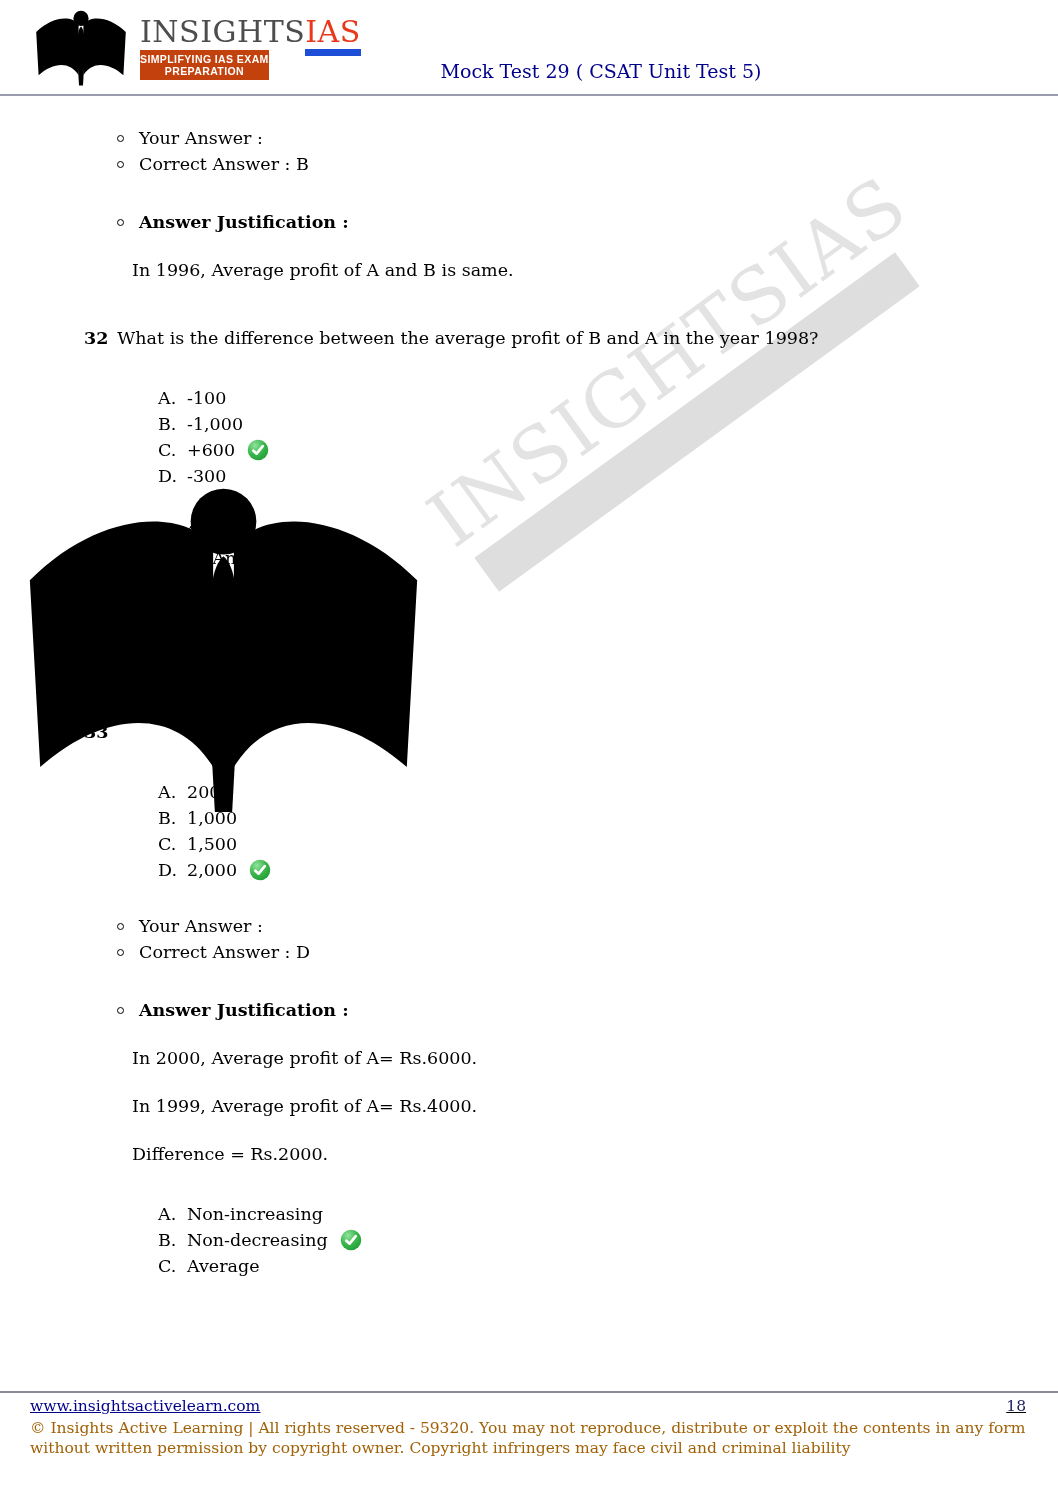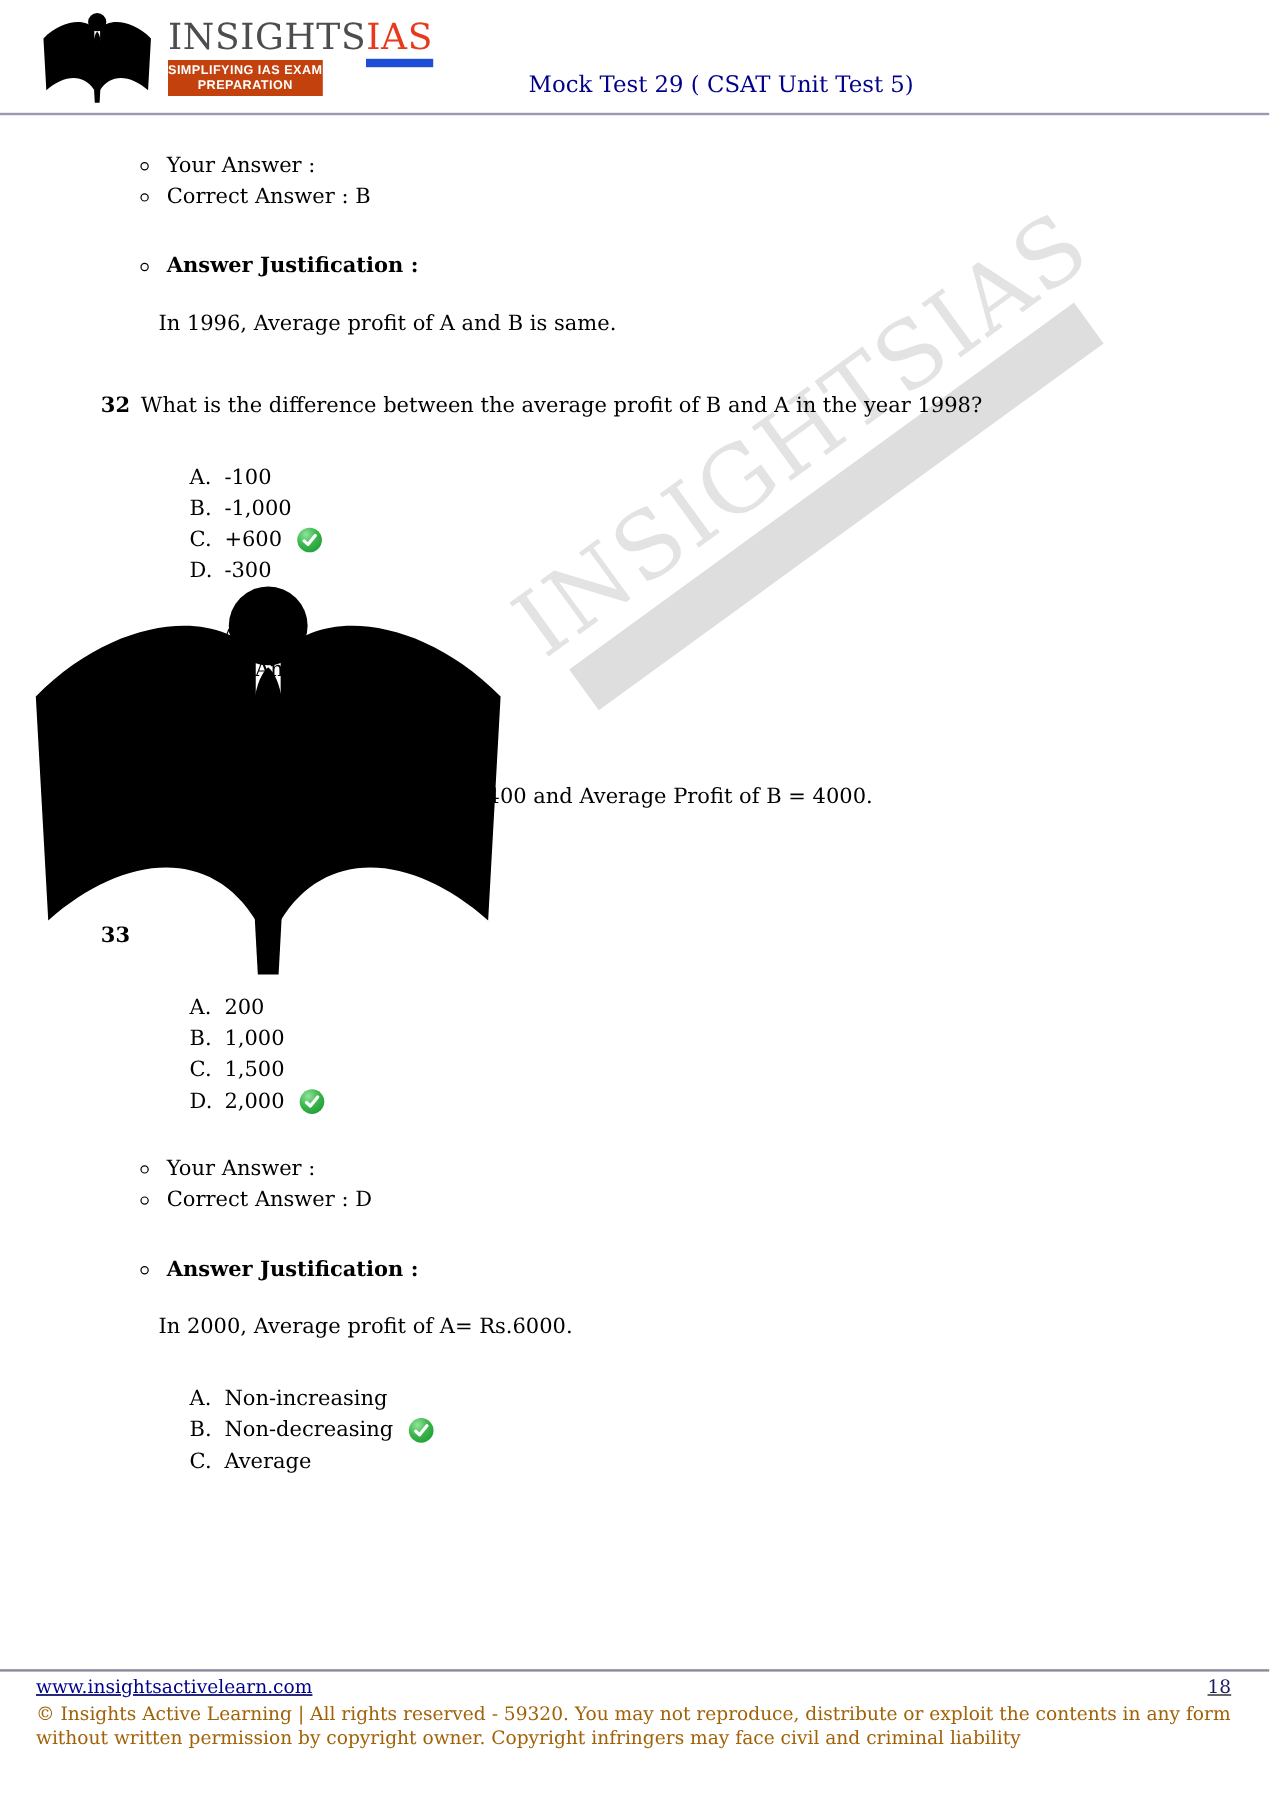--- a/index.html
+++ b/index.html
@@ -159,21 +159,20 @@
           <span>Your Answer :</span>
         </div>
       <div class="bullet-line">
           <span class="bullet"></span>
           <span>Correct Answer : C</span>
         </div>
       <div class="bullet-line gap-top">
           <span class="bullet"></span>
           <span class="bold">Answer Justification :</span>
         </div>
-      <p class="just-line">In 1998, Average Profit of A=3400 and Average Profit of B = 4000.</p>
       <p class="just-line">Difference = 4000-3600= 600.</p>
     </div>
 
     <div class="question">
       <span class="q-num">33</span>
     </div>
     <div class="options">
       <div class="option">
           <span class="letter">A.</span>
           <span>200</span>
@@ -202,20 +201,22 @@
         </div>
       <div class="bullet-line">
           <span class="bullet"></span>
           <span>Correct Answer : D</span>
         </div>
       <div class="bullet-line gap-top">
           <span class="bullet"></span>
           <span class="bold">Answer Justification :</span>
         </div>
       <p class="just-line">In 2000, Average profit of A= Rs.6000.</p>
+      <p class="just-line">In 1999, Average profit of A= Rs.4000.</p>
+      <p class="just-line">Difference = Rs.2000.</p>
     </div>
 
     <div class="options">
       <div class="option">
           <span class="letter">A.</span>
           <span>Non-increasing</span>
         </div>
       <div class="option">
           <span class="letter">B.</span>
           <span>Non-decreasing</span>

